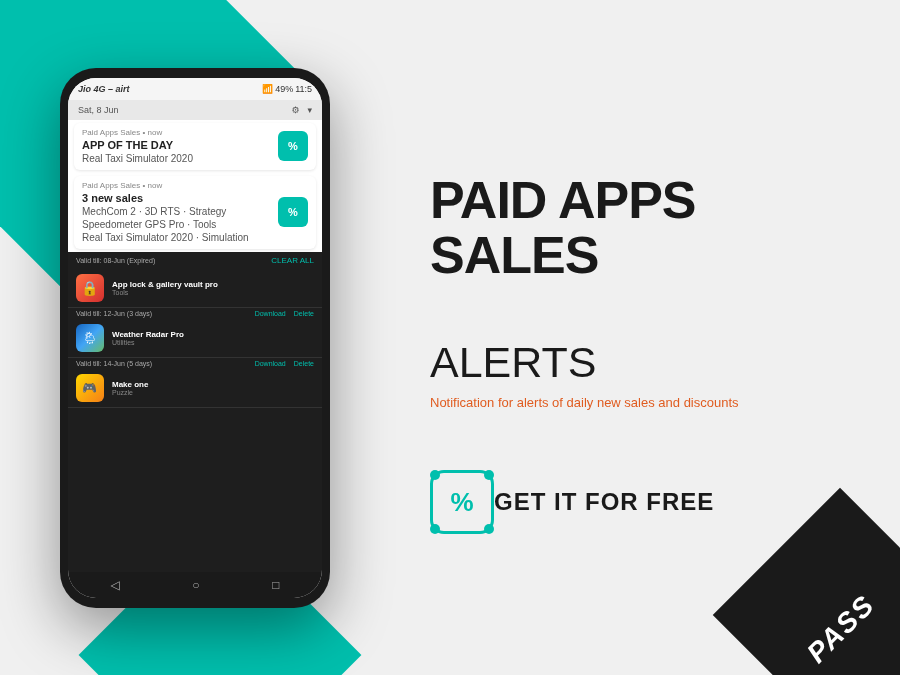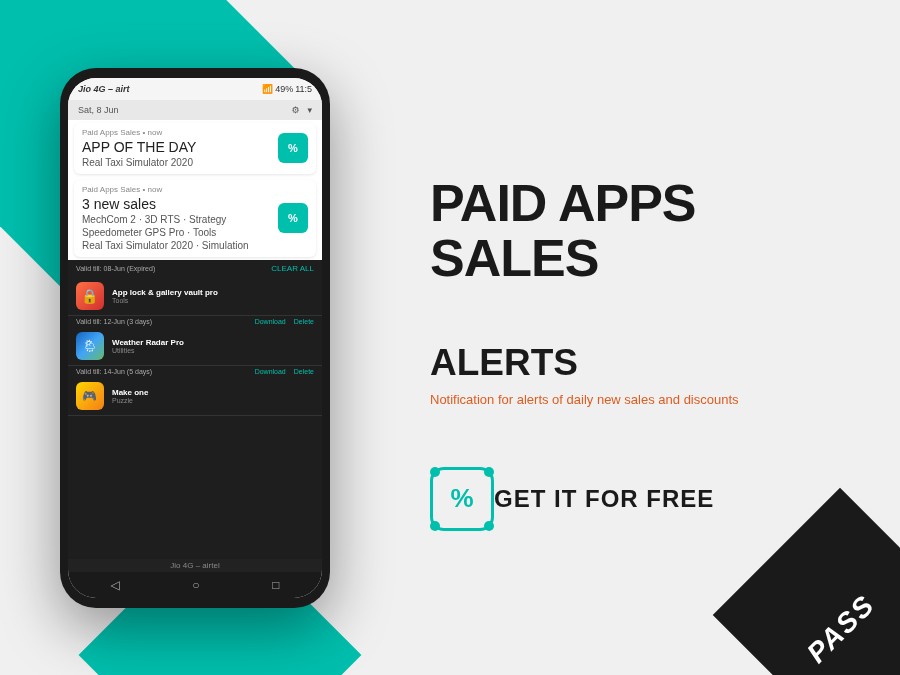--- a/index.html
+++ b/index.html
@@ -126,22 +126,22 @@
       padding: 5px 8px;
       box-shadow: 0 1px 3px rgba(0,0,0,0.1);
     }
 
     .notif-sender {
       font-size: 8px;
       color: #888;
       margin-bottom: 2px;
     }
     .notif-title {
-      font-size: 14px;
-      font-weight: normal;
+      font-size: 11px;
+      font-weight: bold;
       color: #222;
       margin-bottom: 1px;
     }
     .notif-body {
       font-size: 10px;
       color: #555;
       line-height: 1.3;
     }
 
     .notif-icon {
@@ -277,22 +277,22 @@
       font-weight: 900;
       color: #1a1a1a;
       line-height: 1.05;
       letter-spacing: -1px;
       margin-bottom: 40px;
     }
 
     .alerts-section { margin-bottom: 30px; }
 
     .alerts-title {
-      font-size: 37px;
-      font-weight: 700;
+      font-size: 43px;
+      font-weight: 400;
       color: #1a1a1a;
       margin-bottom: 8px;
       margin-top: 16px;
     }
 
     .alerts-subtitle {
       font-size: 16px;
       color: #444;
       margin-bottom: 6px;
     }
@@ -446,23 +446,20 @@
             <span style="color:white;font-size:12px;">🎮</span>
           </div>
           <div class="app-info">
             <div class="app-name">Make one</div>
             <div class="app-category">Puzzle</div>
           </div>
         </div>
 
       </div>
 
-      <div class="carrier-label">
-        <span>Jio 4G – airtel</span>
-      </div>
 
       <div class="phone-nav">
         <span class="nav-btn">◁</span>
         <span class="nav-btn">○</span>
         <span class="nav-btn">□</span>
       </div>
 
     </div>
   </div>
 </div>

